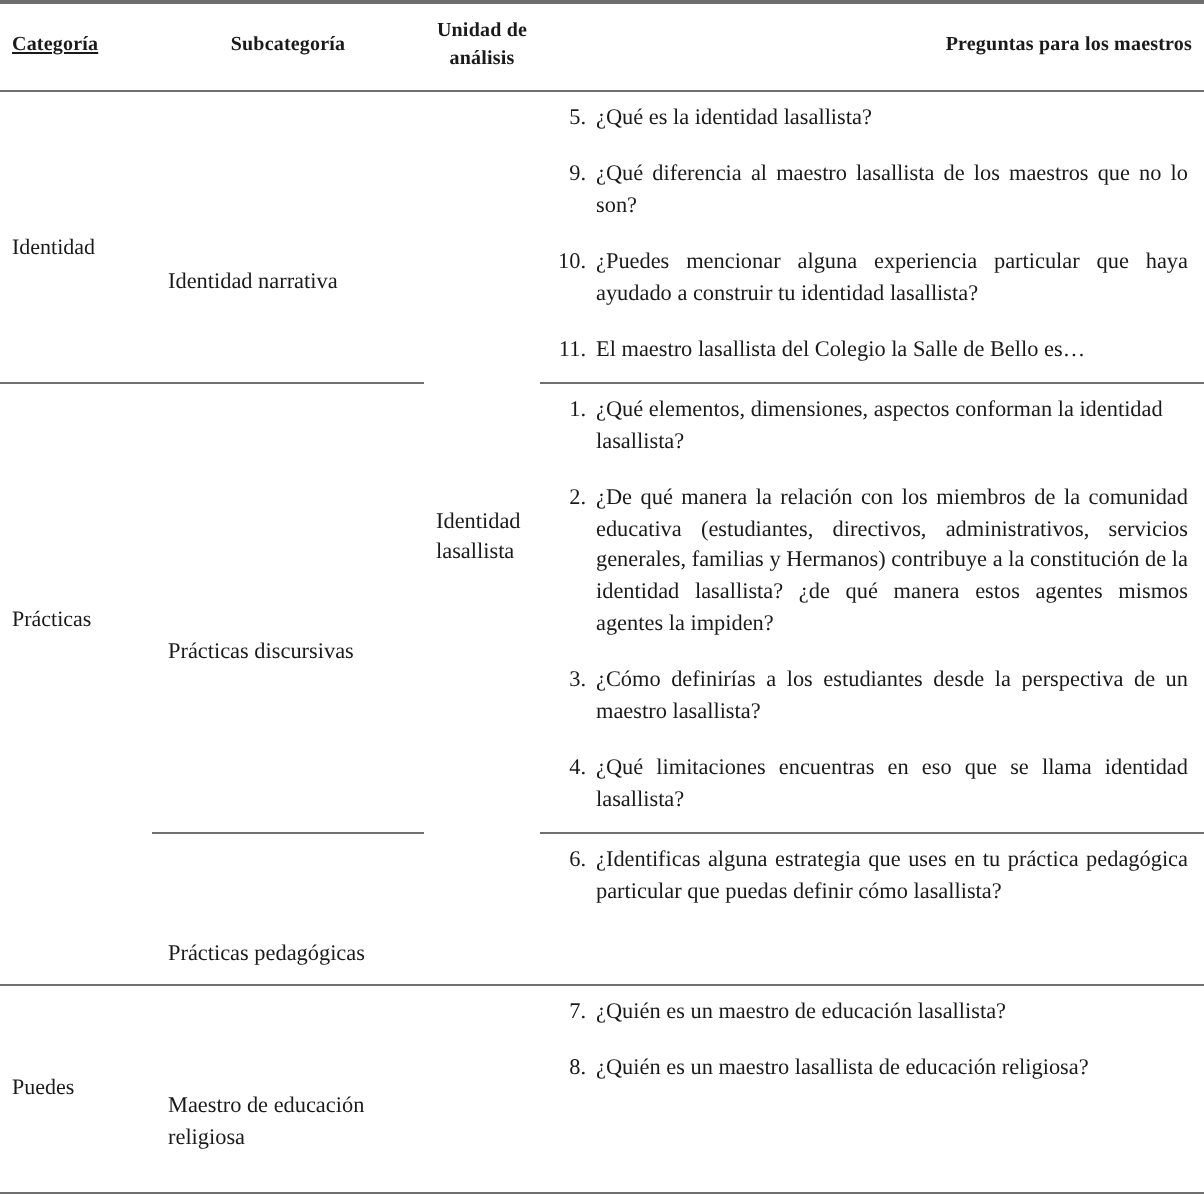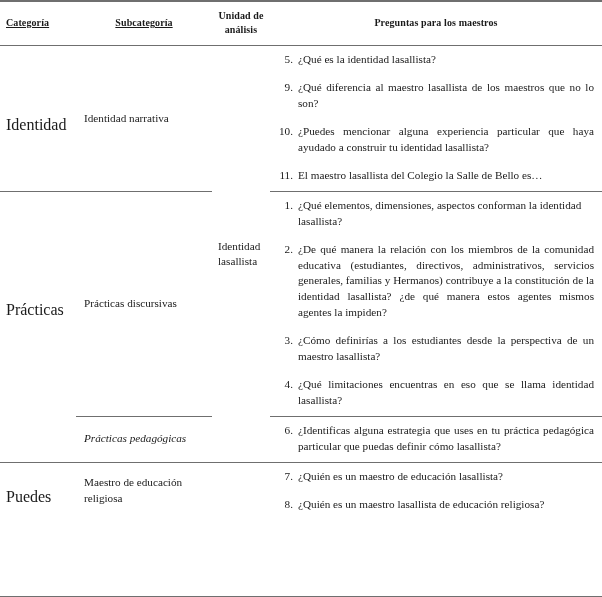--- a/index.html
+++ b/index.html
@@ -39,36 +39,36 @@
   
   thead th {
     font-weight: bold;
     font-size: 10px;
     padding: 7px 6px 8px 6px;
     vertical-align: middle;
     text-align: center;
     letter-spacing: 0.1px;
   }
   thead th.th-cat { text-align: left; padding-left: 6px; text-decoration: underline; }
-  thead th.th-sub { text-align: center; text-decoration: underline; }
+  thead th.th-sub { text-align: center; }
   thead th.th-uni { text-align: center; }
-  thead th.th-que { text-align: center; }
+  thead th.th-que { text-align: right; }
 
   tr.top-rule  th { border-top: 2.2px solid #6f6f6f; }
   tr.top-rule  th { border-bottom: 1.3px solid #6f6f6f; }
 
   
   tbody td {
     vertical-align: top;
     padding: 0;
   }
 
   .cat-cell {
     padding: 19px 4px 6px 6px;
-    font-size: 16px;
+    font-size: 11px;
     vertical-align: middle;
   }
   .sub-cell {
     padding: 6px 8px 6px 8px;
     font-size: 11.2px;
     vertical-align: middle;
   }
   .uni-cell {
     padding: 6px 4px 6px 6px;
     font-size: 11.2px;
@@ -114,21 +114,21 @@
   .rule {
     position: absolute;
     height: 1.1px;
     background: #6f6f6f;
   }
 
   
   .rowsep-full td { border-top: 1.2px solid #6f6f6f; }
 
   .cat-label { display: block; }
-  .sub-label { display: block; }
+  .sub-label { display: block; margin-top: 47px; }
   .uni-label { display: block; line-height: 1.35; }
 </style>
 </head>
 <body>
 
 <div class="table-wrap">
 
   <table class="matrix">
     <colgroup>
       <col class="c-cat">
@@ -212,21 +212,21 @@
               </div>
             </div>
           </div>
         </td>
       </tr>
 
       <tr>
         <td class="cat-cell">
           <span class="cat-label"></span>
         </td>
-        <td class="sub-cell" style="border-top:1.1px solid #6f6f6f;font-style:italic;">
+        <td class="sub-cell" style="border-top:1.1px solid #6f6f6f;">
           <span class="sub-label">Prácticas pedagógicas</span>
         </td>
         <td class="que-cell" style="border-top:1.1px solid #6f6f6f;">
           <div class="q-list">
             <div class="q-group">
               <div class="q-item">
                 <span class="q-num">6.</span>
                 <span class="q-text">¿Identificas alguna estrategia que uses en tu práctica pedagógica particular que puedas definir cómo lasallista?</span>
               </div>
             </div>

